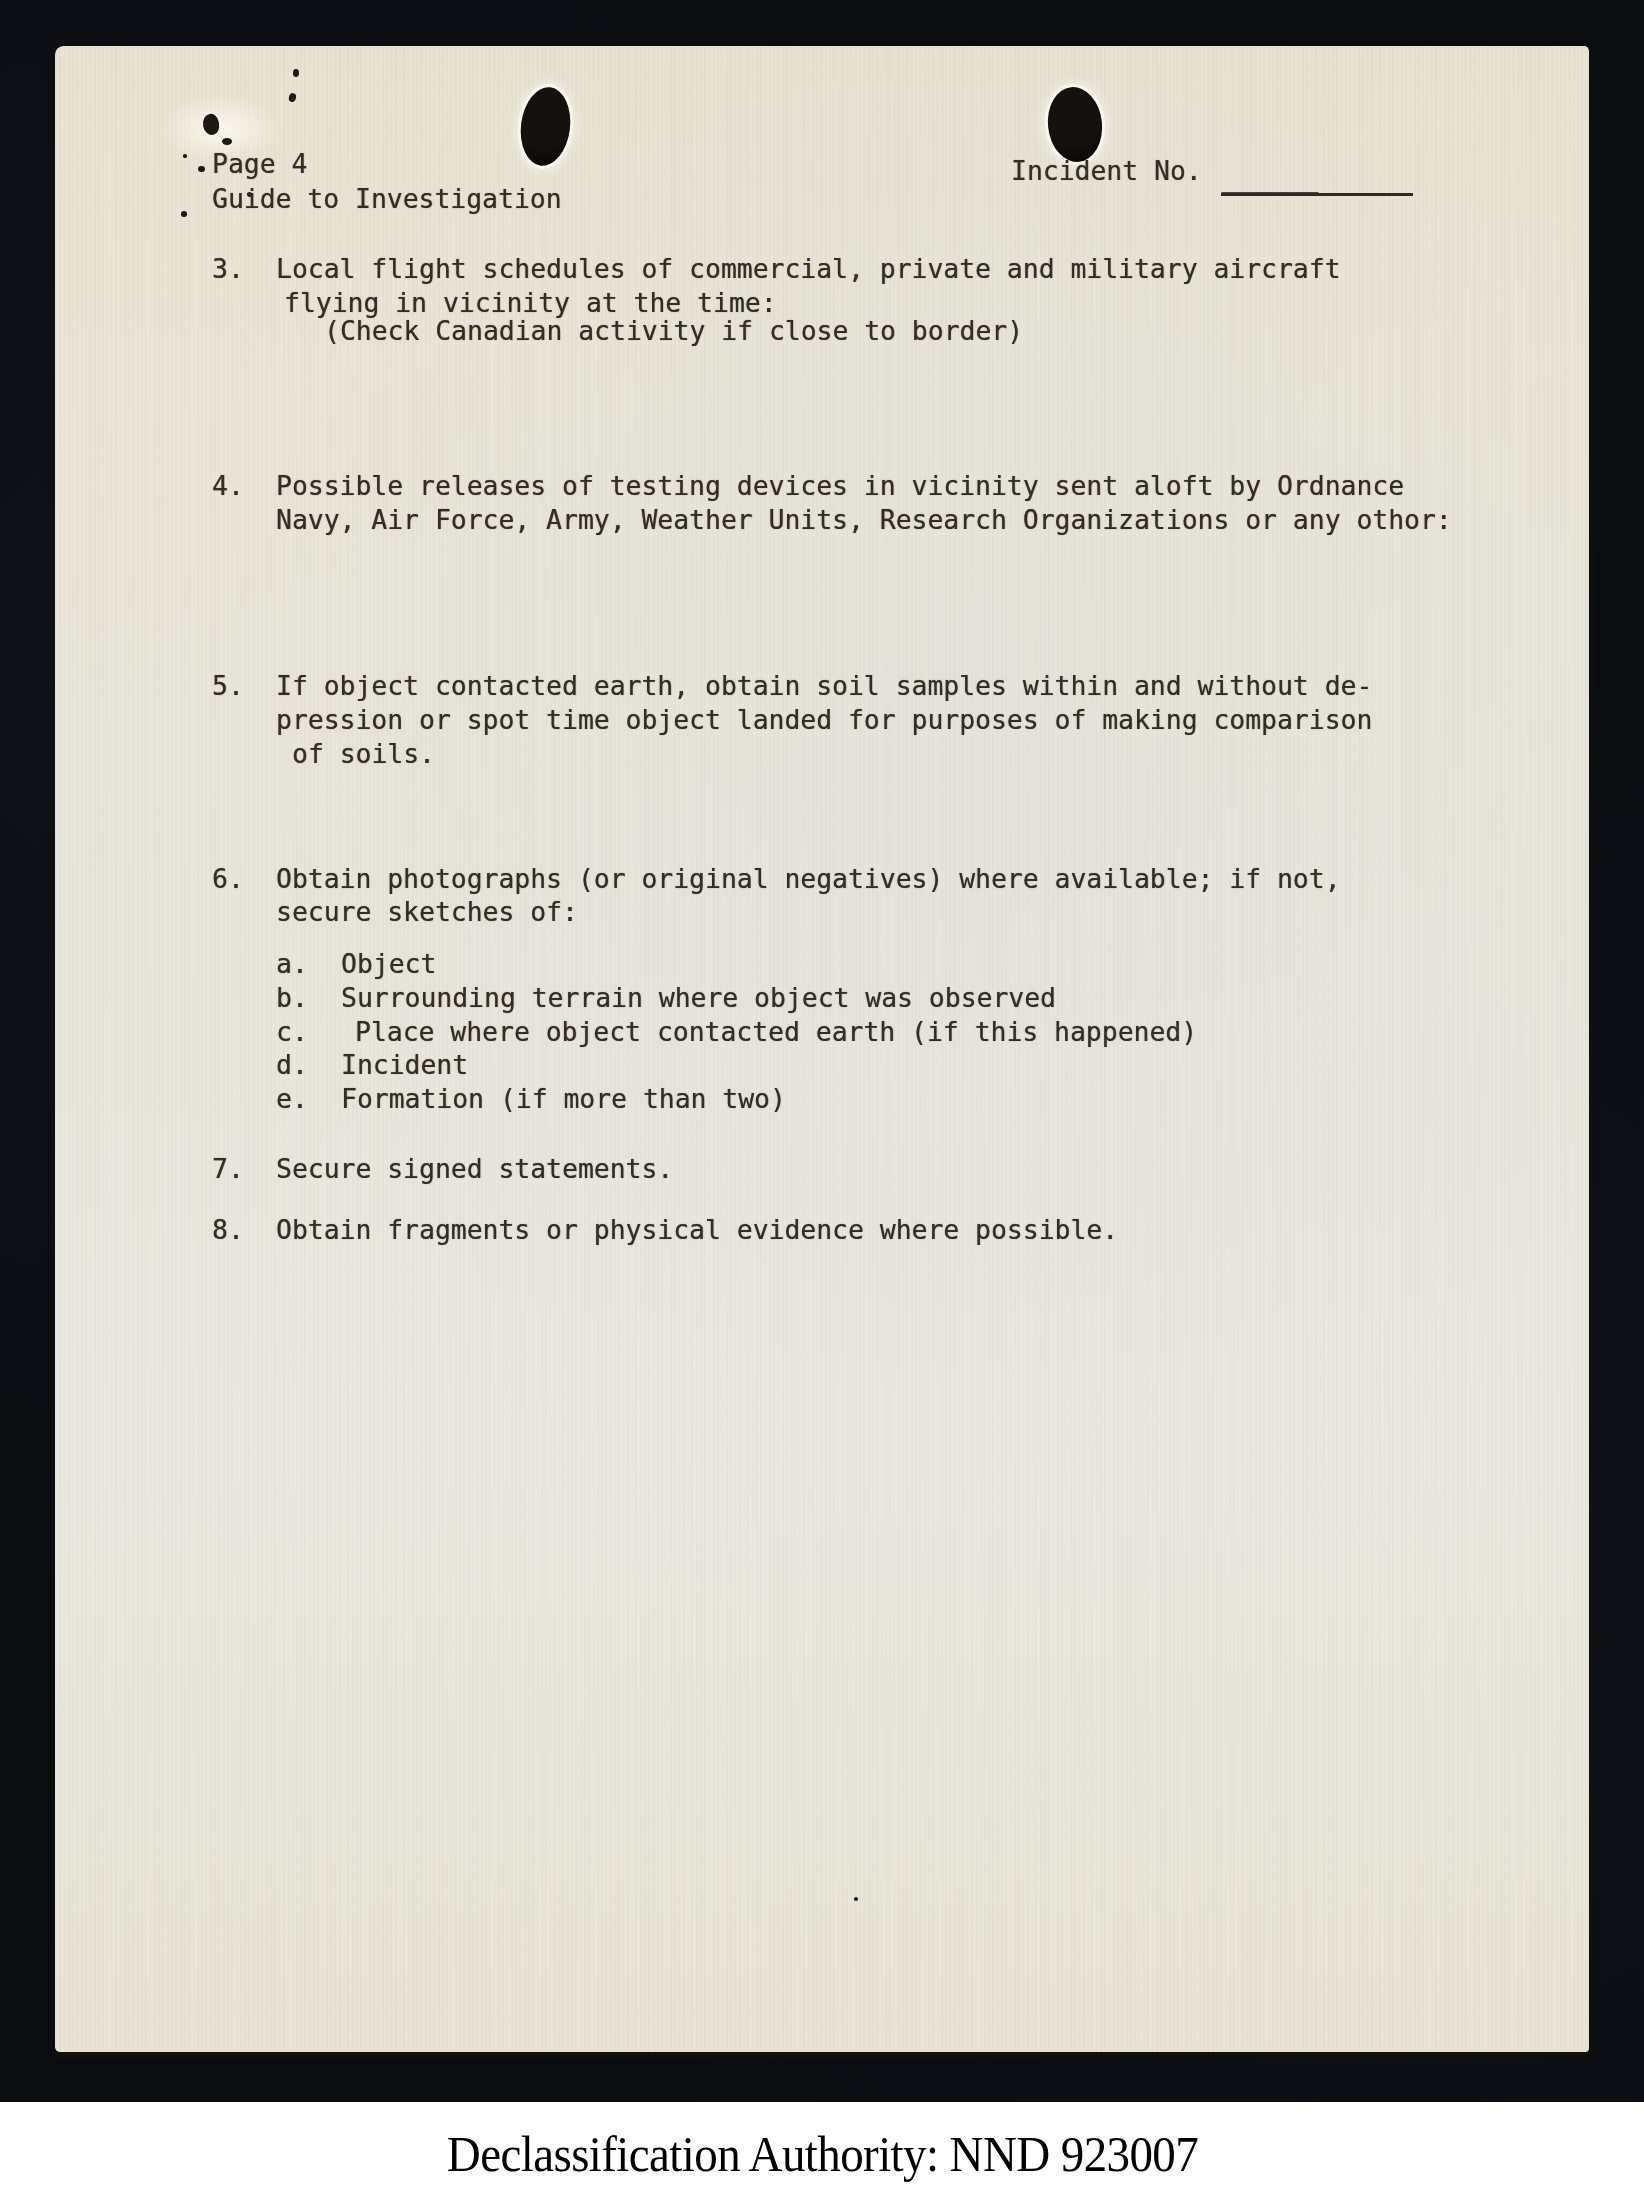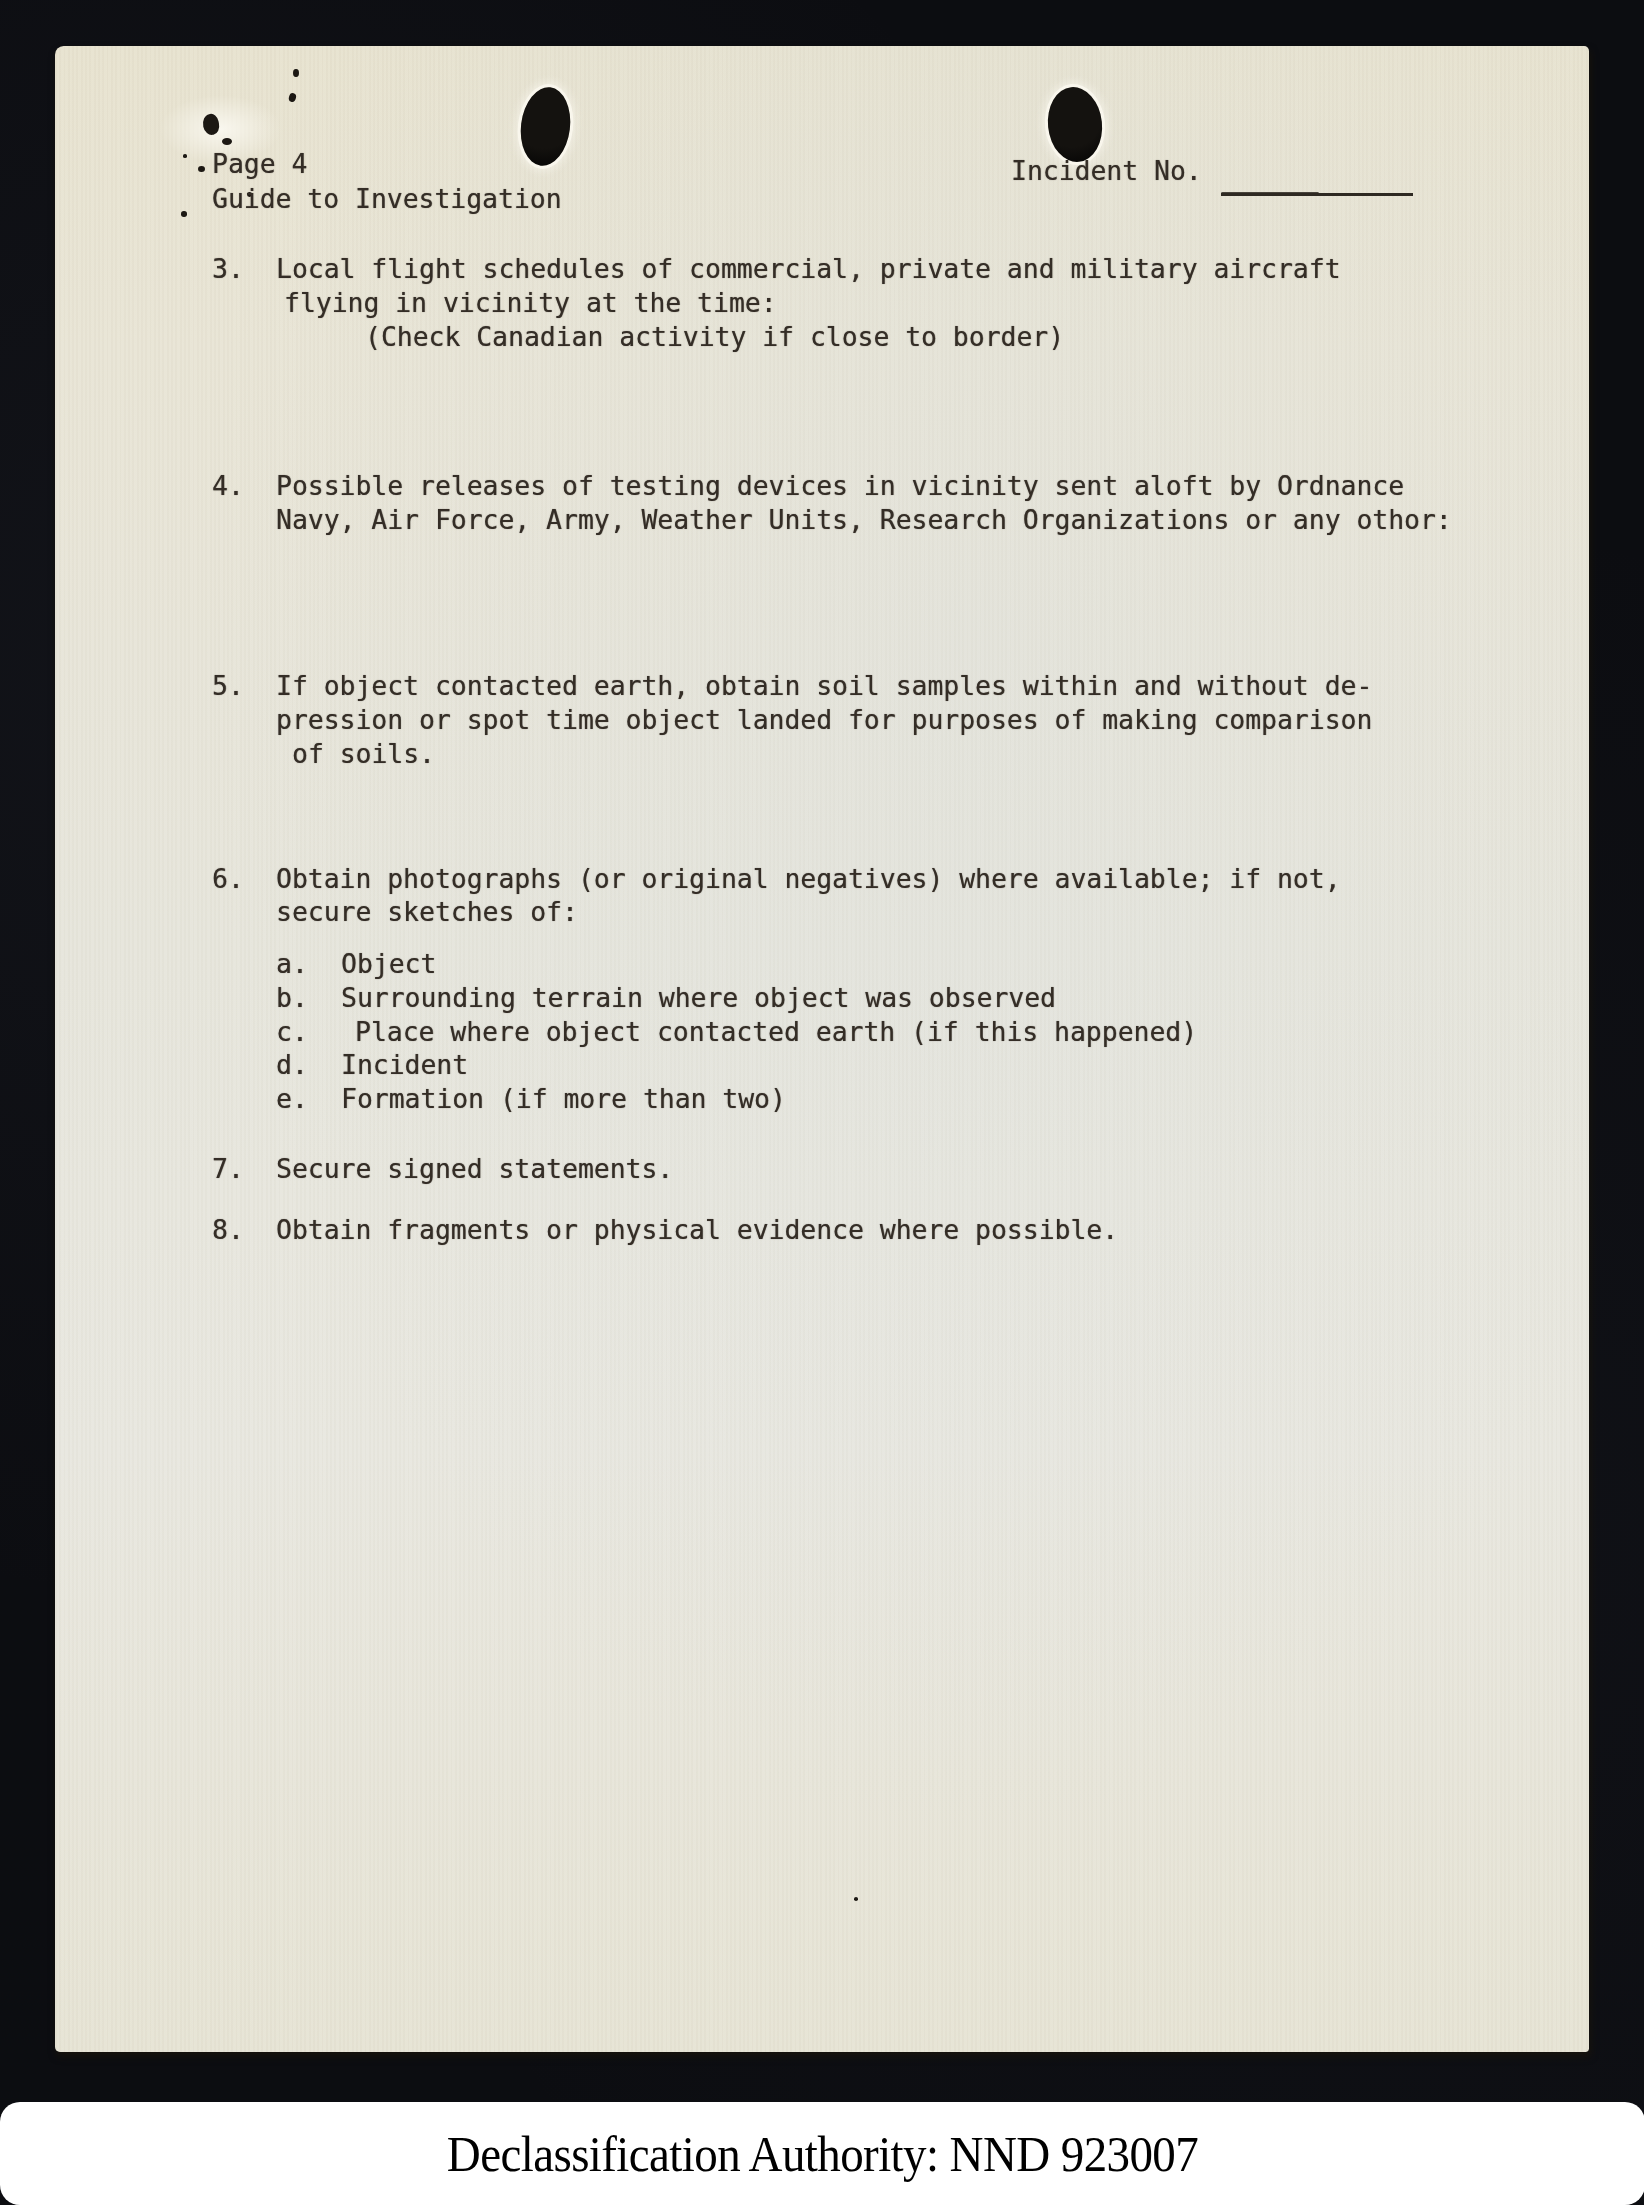--- a/index.html
+++ b/index.html
@@ -53,21 +53,21 @@
   }
   .patch{
     position:absolute;
     background:radial-gradient(ellipse, rgba(250,248,240,0.95), rgba(248,246,236,0) 70%);
     border-radius:50%;
   }
   .banner{
     position:absolute;
     left:0;bottom:0;width:1645px;height:103px;
     background:#ffffff;
-    display:flex;align-items:center;justify-content:center;border-radius:20px;
+    display:flex;align-items:center;justify-content:center;
   }
   .banner-text{
     font-family:"Liberation Serif","DejaVu Serif",serif;
     font-size:47px;
     color:#000;
     letter-spacing:-0.6px;
     transform:scaleY(1.08);
     white-space:nowrap;
   }
 </style>
@@ -94,21 +94,21 @@
 
     <div class="tw" style="left:157px;top:101px;">Page 4</div>
     <div class="tw" style="left:157px;top:136px;">Guide to Investigation</div>
     <div class="tw" style="left:956px;top:108px;">Incident No.</div>
     <div class="blank-line scribble" style="left:1166px;top:146px;width:98px;"></div>
     <div class="blank-line" style="left:1166px;top:147px;width:192px;"></div>
 
     <div class="tw" style="left:157px;top:206px;">3.</div>
     <div class="tw" style="left:221px;top:206px;">Local flight schedules of commercial, private and military aircraft</div>
     <div class="tw" style="left:229px;top:240px;">flying in vicinity at the time:</div>
-    <div class="tw" style="left:269px;top:274px;margin-left:41px;">(Check Canadian activity if close to border)</div>
+    <div class="tw" style="left:269px;top:268px;">(Check Canadian activity if close to border)</div>
 
     <div class="tw" style="left:157px;top:423px;">4.</div>
     <div class="tw" style="left:221px;top:457px;">Navy, Air Force, Army, Weather Units, Research Organizations or any othor:</div>
     <div class="tw" style="left:221px;top:423px;">Possible releases of testing devices in vicinity sent aloft by Ordnance</div>
 
     <div class="tw" style="left:157px;top:623px;">5.</div>
     <div class="tw" style="left:221px;top:623px;">If object contacted earth, obtain soil samples within and without de-</div>
     <div class="tw" style="left:221px;top:657px;">pression or spot time object landed for purposes of making comparison</div>
     <div class="tw" style="left:237px;top:691px;">of soils.</div>
 

